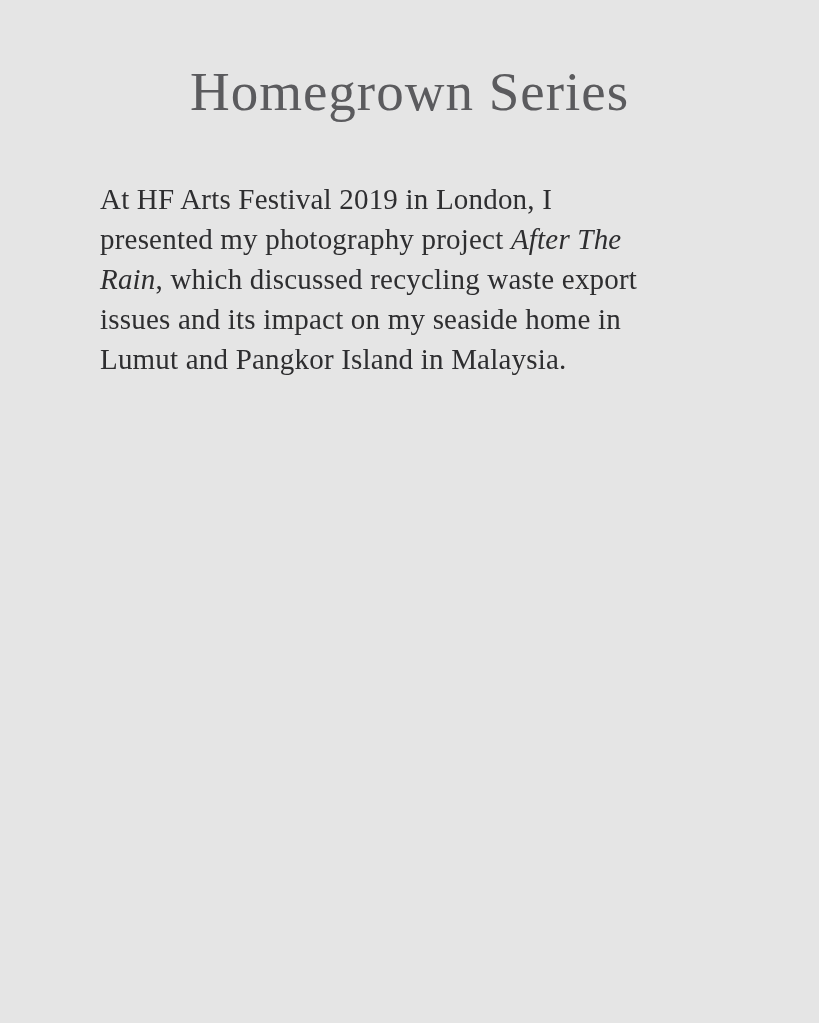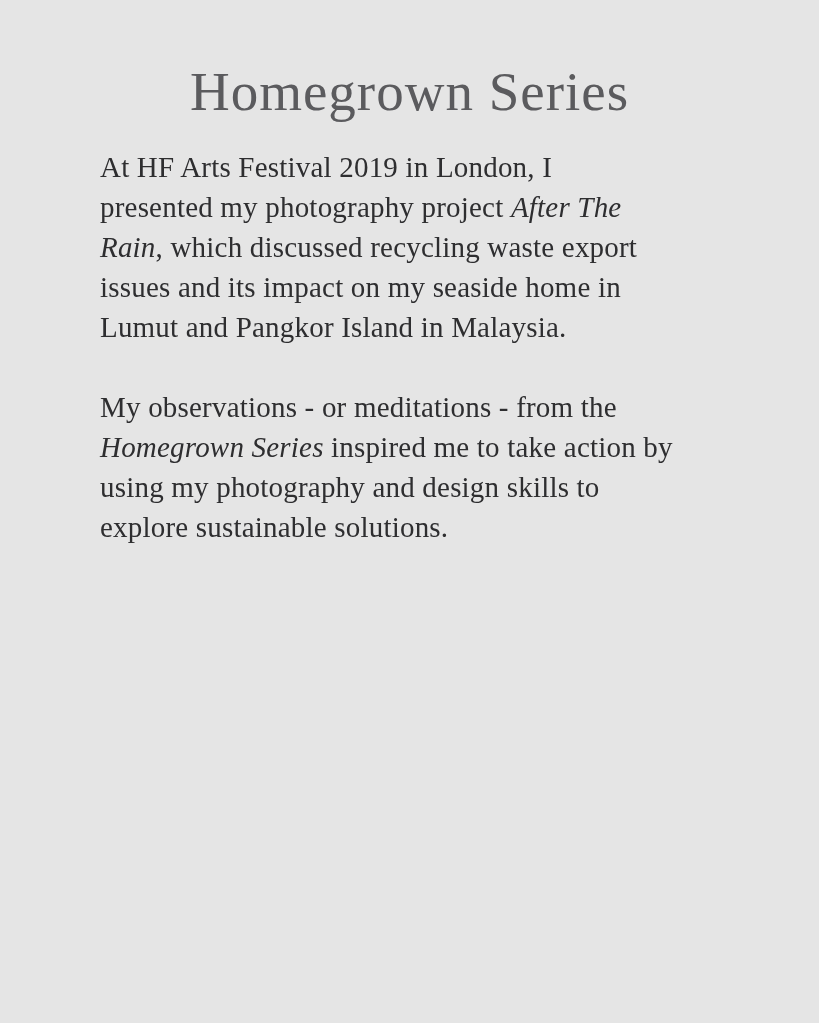--- a/index.html
+++ b/index.html
@@ -20,21 +20,21 @@
     padding: 0;
     text-align: center;
     font-family: "Liberation Serif", "DejaVu Serif", serif;
     font-weight: normal;
     font-size: 55px;
     line-height: 1;
     letter-spacing: 1px;
     color: #5b5b5e;
   }
   .article {
-    margin: 28px 0 0 100px;
+    margin: 60px 0 0 100px;
     width: 715px;
   }
   .para {
     margin: 0 0 40px 0;
     padding: 0;
     font-size: 29px;
     line-height: 40px;
     color: #2e2e30;
     white-space: pre-line;
     letter-spacing: 0.2px;
@@ -47,18 +47,14 @@
 <body>
 
 <div class="page">
   <h1 class="page-title">Homegrown Series</h1>
   <div class="article">
       <p class="para"><span>At HF Arts Festival 2019 in London, I
 presented my photography project </span><em>After The
 Rain</em><span>, which discussed recycling waste export
 issues and its impact on my seaside home in
 Lumut and Pangkor Island in Malaysia.</span></p>
-      <p class="para"><span>My observations - or meditations - from the
-</span><em>Homegrown Series</em><span> inspired me to take action by
-using my photography and design skills to
-explore sustainable solutions.</span></p>
     </div>
 </div>
 
 </body></html>

